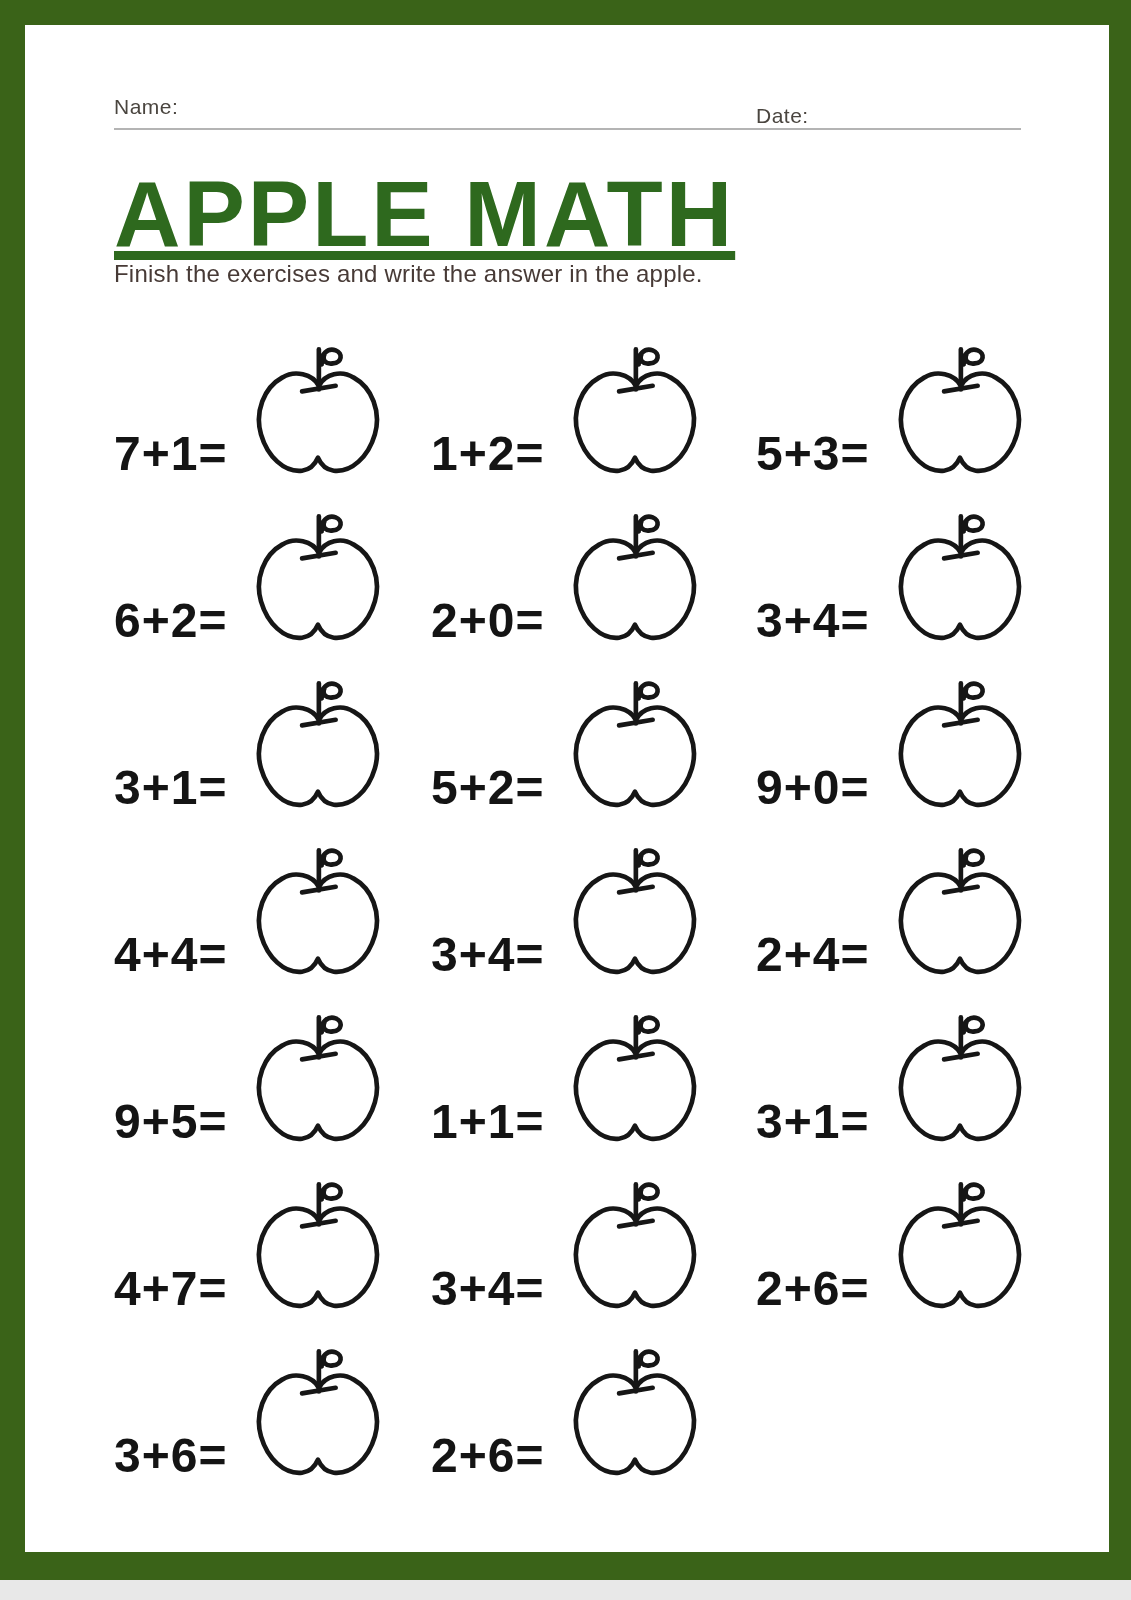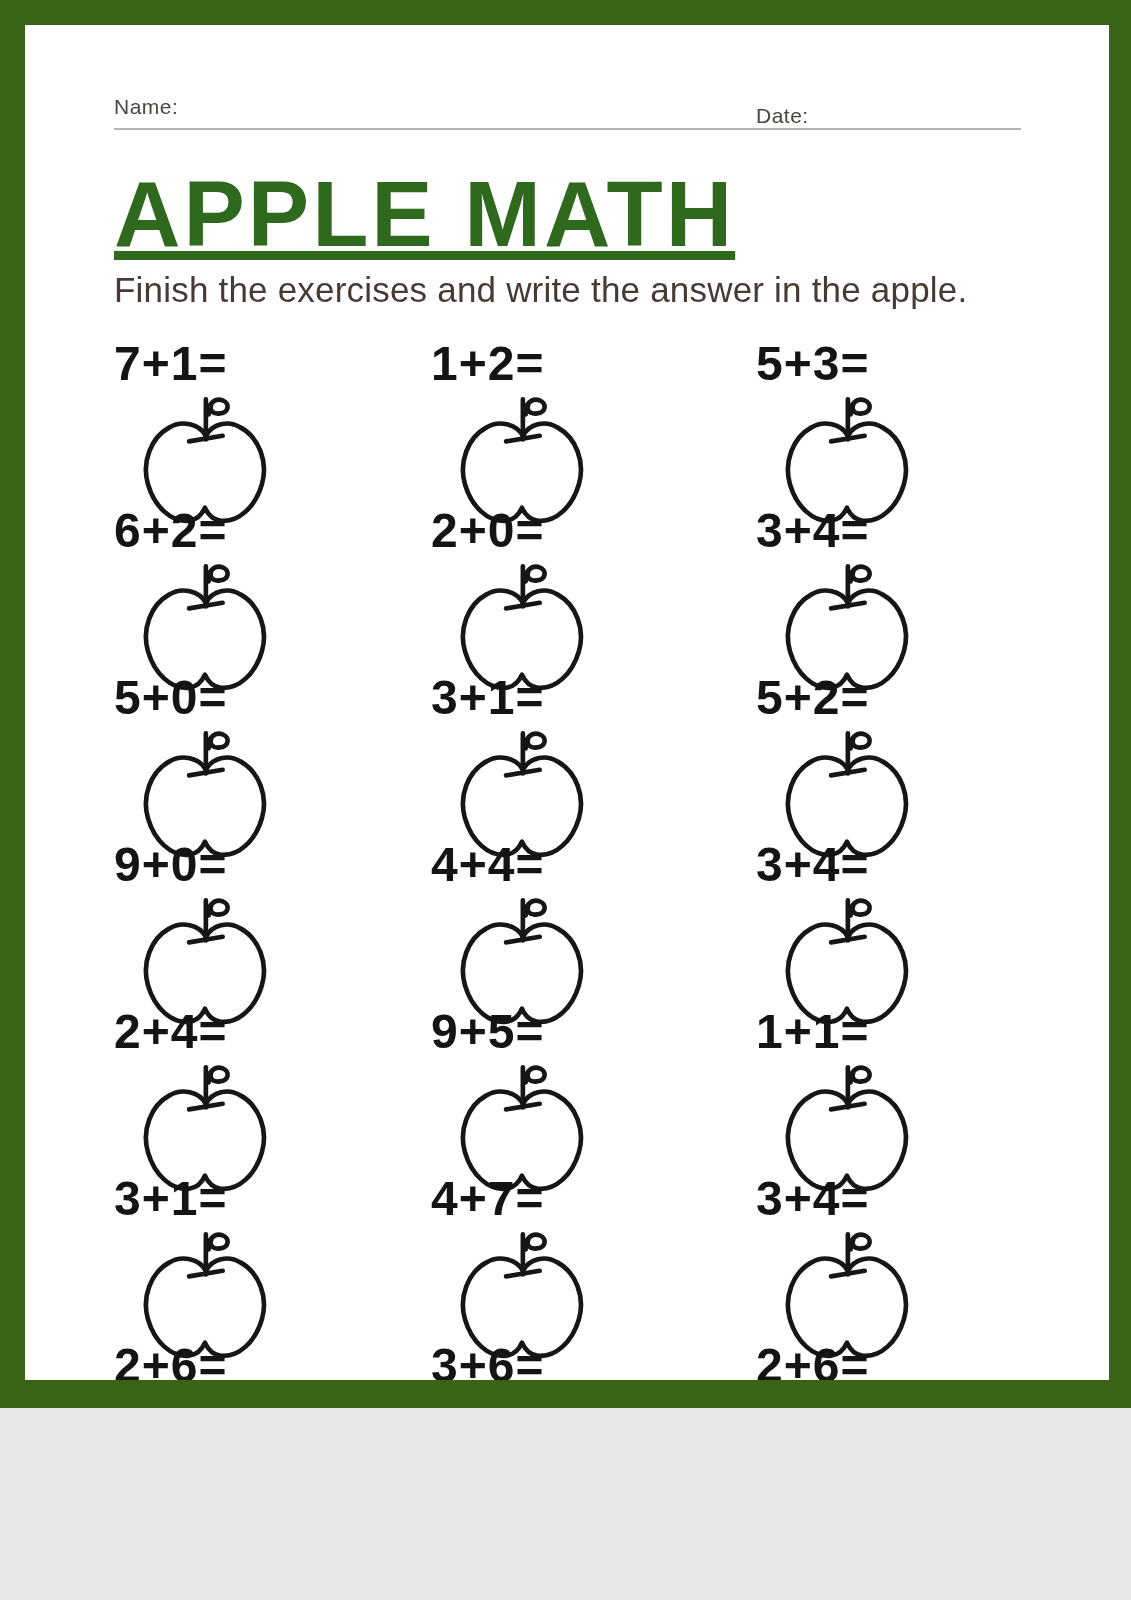--- a/index.html
+++ b/index.html
@@ -1,21 +1,21 @@
 <!DOCTYPE html>
 <html><head>
 <meta charset="utf-8">
 <style>
   * { margin: 0; padding: 0; box-sizing: border-box; }
   html, body { background: #e8e8e8; }
   body { font-family: "Liberation Sans", sans-serif; }
 
   .sheet {
     width: 1131px;
-    height: 1408px;
+    height: 1580px;
     background: #3a6318;
     padding: 25px 22px 28px 25px;
     margin: 0 auto;
     position: relative;
   }
   .paper {
     width: 100%;
     height: 100%;
     background: #ffffff;
     padding: 70px 87px 20px 89px;
@@ -43,39 +43,37 @@
     margin-top: 38px;
     font-size: 92px;
     line-height: 1.0;
     font-weight: 800;
     letter-spacing: 3px;
     color: #2e691e;
     font-stretch: condensed;
     text-decoration: underline;
   }
   .subtitle {
-    margin-top: 10px;
-    font-size: 35px;
+    font-size: 24px;
     font-weight: 400;
     color: #473a36;
     letter-spacing: 0.2px;
   }
 
   
   .grid {
     margin-top: 26px;
     display: grid;
     grid-template-columns: 317px 325px 1fr;
     grid-auto-rows: 167px;
     width: 907px;
   }
   .cell {
     display: flex;
-    align-items: flex-start;
-    flex-direction: column;
+    align-items: flex-end;
   }
   .expression {
     font-size: 48px;
     font-weight: 700;
     color: #141414;
     letter-spacing: 1px;
     min-width: 112px;
     white-space: nowrap;
   }
   .apple {
@@ -159,26 +157,20 @@
       <use href="#apple-shape"></use>
     </svg>
   </div>
         <div class="cell">
     <span class="expression">3+4=</span>
     <svg class="apple" viewBox="0 0 160 150">
       <use href="#apple-shape"></use>
     </svg>
   </div>
         <div class="cell">
-    <span class="expression">5+0=</span>
-    <svg class="apple" viewBox="0 0 160 150">
-      <use href="#apple-shape"></use>
-    </svg>
-  </div>
-        <div class="cell">
     <span class="expression">3+1=</span>
     <svg class="apple" viewBox="0 0 160 150">
       <use href="#apple-shape"></use>
     </svg>
   </div>
         <div class="cell">
     <span class="expression">5+2=</span>
     <svg class="apple" viewBox="0 0 160 150">
       <use href="#apple-shape"></use>
     </svg>

